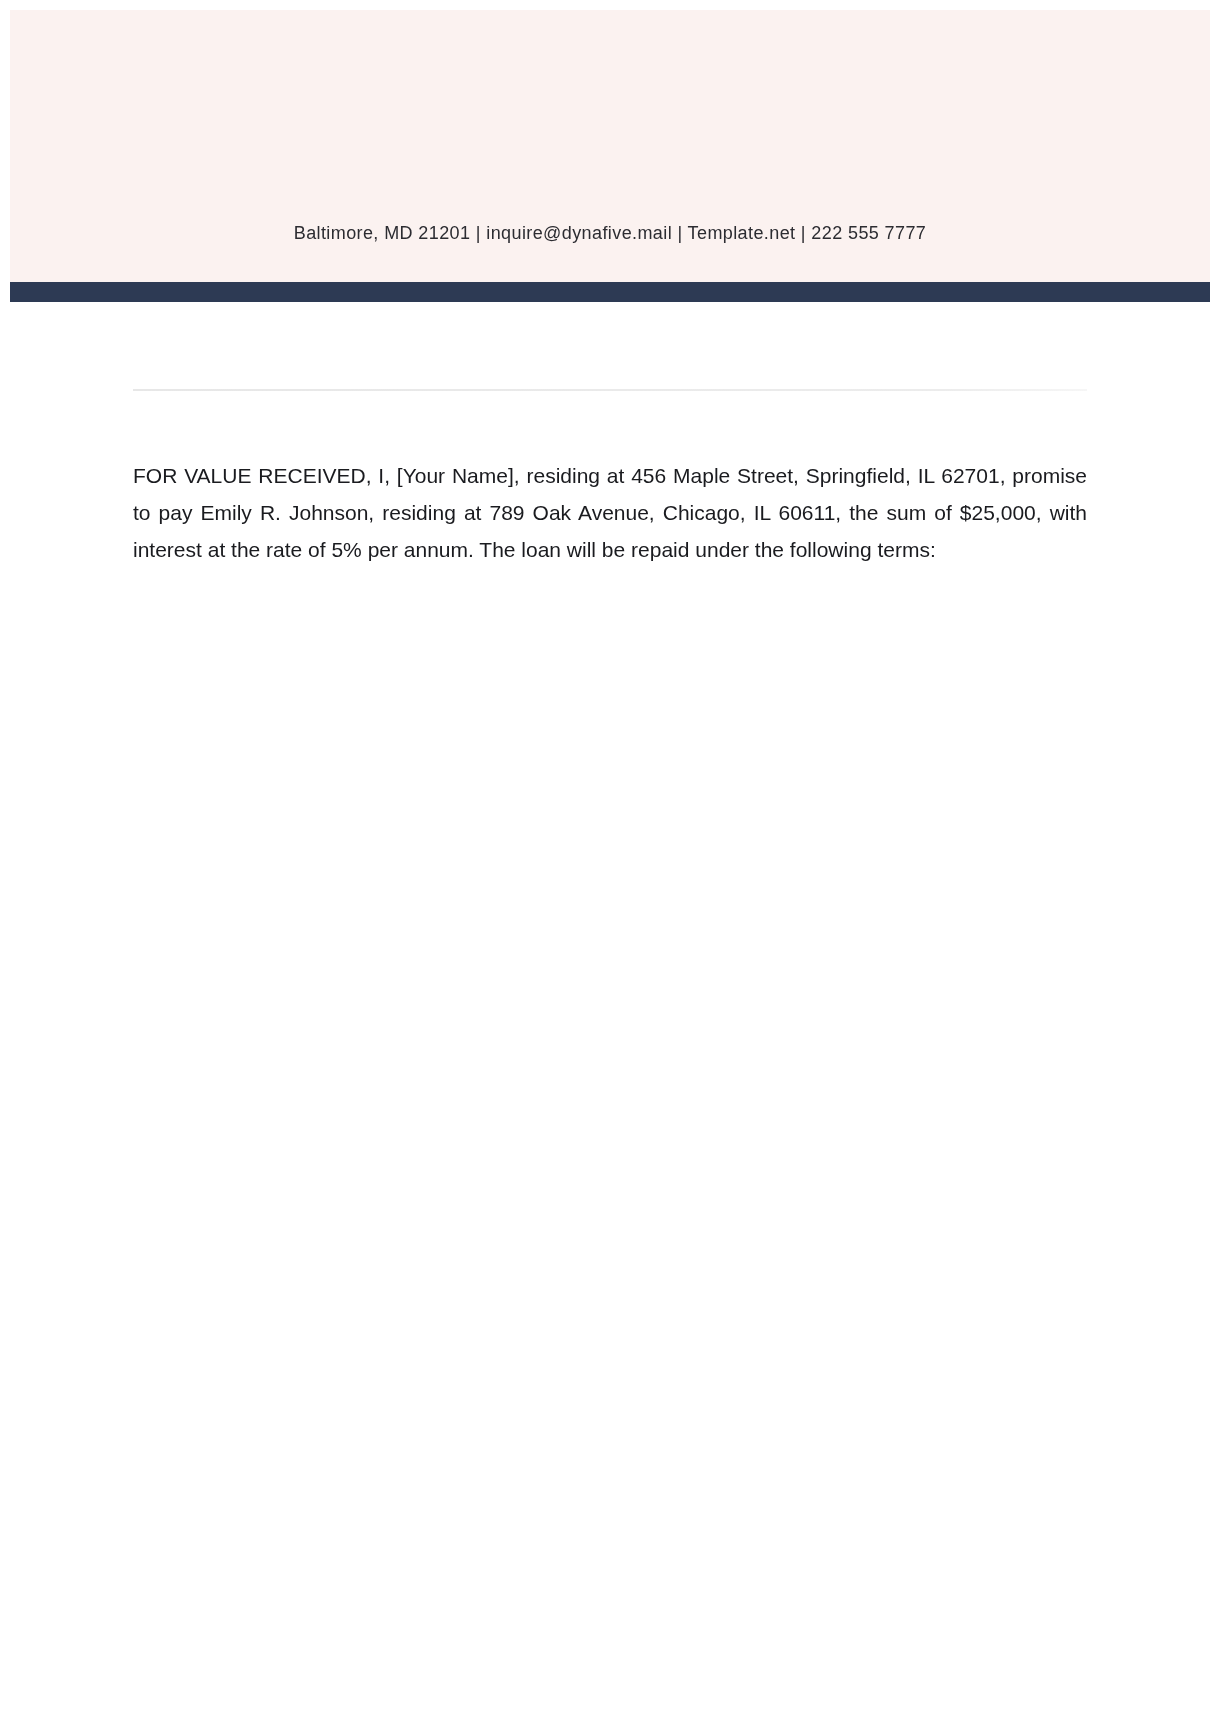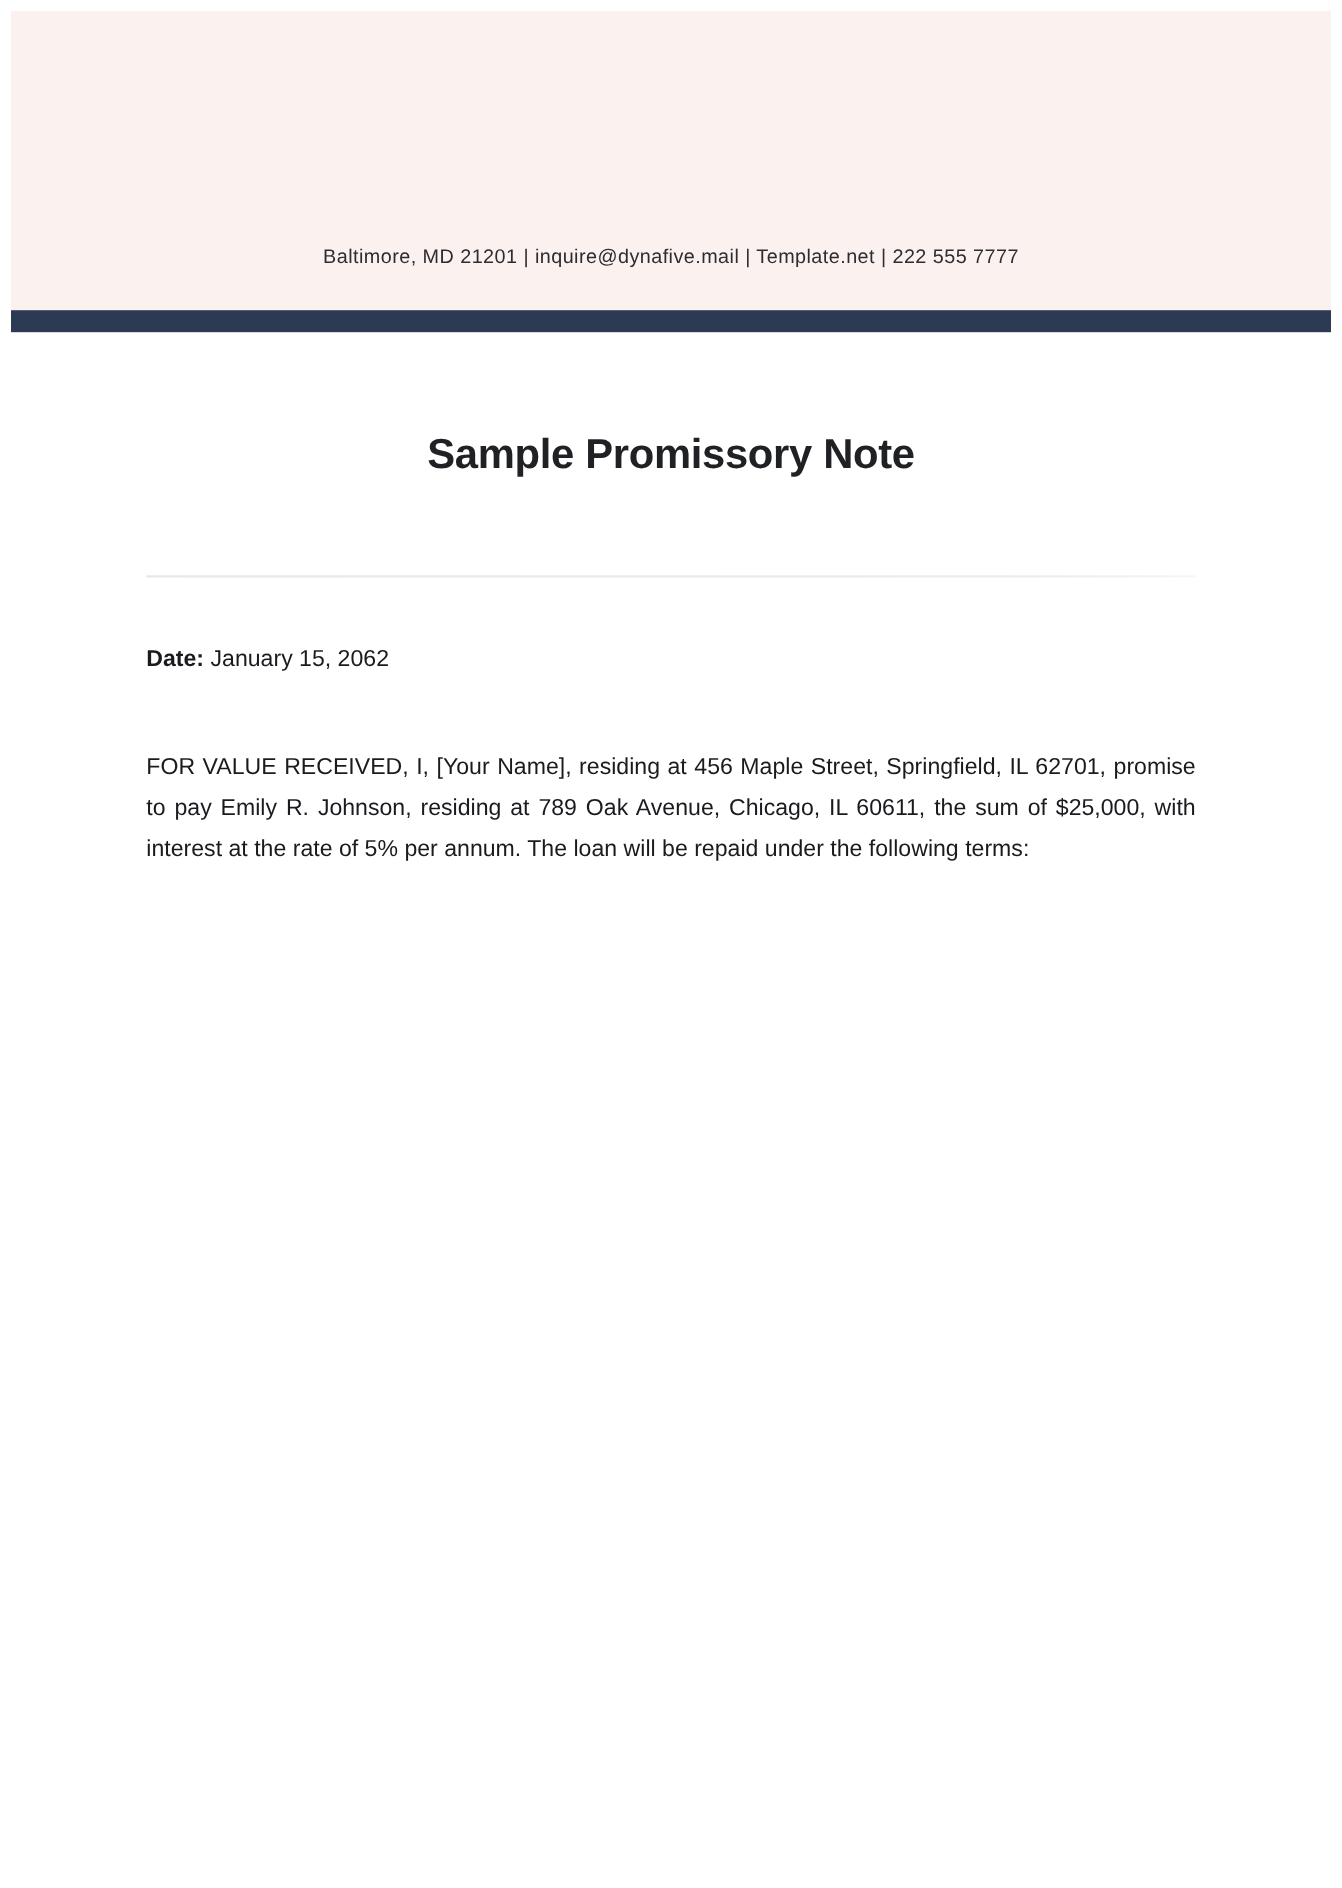--- a/index.html
+++ b/index.html
@@ -99,27 +99,22 @@
 <div class="page">
 
   <div class="banner">
     <div class="contact-line">Baltimore, MD 21201 | inquire@dynafive.mail | Template.net | 222 555 7777</div>
   </div>
 
   <div class="accent-bar"></div>
 
   <div class="content">
 
-    <h1 class="doc-title">Sample Promissory Note</h1>
 
     <div class="divider"></div>
 
-    <p class="kv-line date">
-      <span class="kv-label">Date:</span>
-      <span class="kv-value">January 15, 2062</span>
-    </p>
 
 
     <p class="body-paragraph"><span class="bold">FOR VALUE RECEIVED</span><span>, I, </span><span class="bold">[Your Name]</span><span>, residing at 456 Maple Street, Springfield, IL 62701, promise to pay Emily R. Johnson, residing at 789 Oak Avenue, Chicago, IL 60611, the sum of $25,000, with interest at the rate of 5% per annum. The loan will be repaid under the following terms:</span></p>
 
   </div>
 
 </div>
 
 </body></html>

